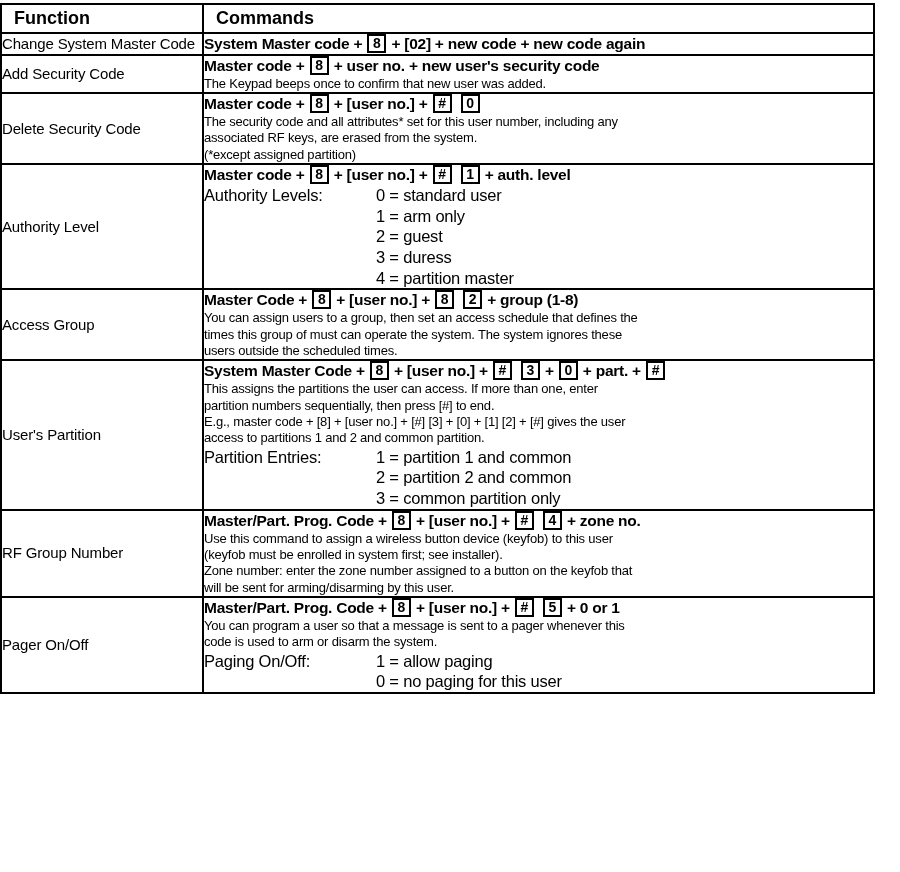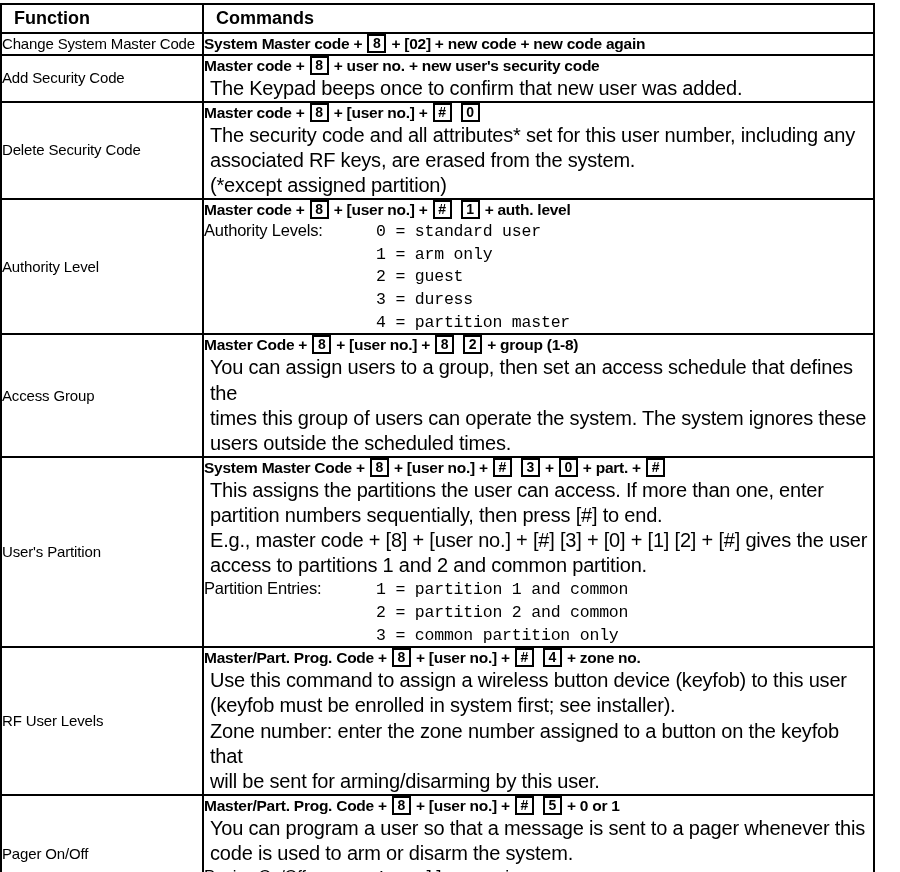--- a/index.html
+++ b/index.html
@@ -62,23 +62,22 @@
   .syn {
     font-weight: bold;
     font-size: 15.5px;
     letter-spacing: -0.25px;
     white-space: nowrap;
     display: block;
     margin-bottom: 0px;
   }
   .desc {
     display: block;
-    font-size: 20px;
+    font-size: 13px;
     letter-spacing: -0.2px;
-    margin-left: 6px;
   }
   
   .key {
     display: inline-block;
     border: 2px solid #000;
     font-weight: bold;
     font-size: 14px;
     line-height: 13px;
     padding: 1px 3px 1px 3px;
     margin: 0 1px;
@@ -89,21 +88,21 @@
   }
   .sp { display: inline-block; width: 7px; }
 
   
   .deflist { display: block; }
   .defrow { display: block; white-space: nowrap; }
   .deflabel {
     display: inline-block;
     width: 172px;
   }
-  .defval { display: inline-block; font-family: Liberation Mono, monospace; }
+  .defval { display: inline-block; }
   .defrow.cont .deflabel { visibility: hidden; }
 </style>
 </head>
 <body>
 
 <div class="page">
   <table class="cmd-table">
     <colgroup>
       <col class="c-func">
       <col class="c-cmd">
@@ -148,41 +147,41 @@
               <span class="defrow cont"><span class="deflabel">Authority Levels:</span><span class="defval">3 = duress</span></span>
               <span class="defrow cont"><span class="deflabel">Authority Levels:</span><span class="defval">4 = partition master</span></span>
             </span>
           </td>
         </tr>
         <tr>
           <td class="fn-cell">Access Group</td>
           <td class="cmd-cell">
             <span class="syn">Master Code + <span class="key">8</span> + [user no.] + <span class="key">8</span><span class="sp"></span><span class="key">2</span> + group (1-8)</span>
             <span class="desc">You can assign users to a group, then set an access schedule that defines the</span>
-            <span class="desc">times this group of users can operate the system. The system ignores these</span>
+            <span class="desc">times this group of must can operate the system. The system ignores these</span>
             <span class="desc">users outside the scheduled times.</span>
           </td>
         </tr>
         <tr>
           <td class="fn-cell">User's Partition</td>
           <td class="cmd-cell">
             <span class="syn">System Master Code + <span class="key">8</span> + [user no.] + <span class="key">#</span><span class="sp"></span><span class="key">3</span> + <span class="key">0</span> + part. + <span class="key">#</span></span>
             <span class="desc">This assigns the partitions the user can access. If more than one, enter</span>
             <span class="desc">partition numbers sequentially, then press [#] to end.</span>
             <span class="desc">E.g., master code + [8] + [user no.] + [#] [3] + [0] + [1] [2] + [#] gives the user</span>
             <span class="desc">access to partitions 1 and 2 and common partition.</span>
             <span class="deflist">
               <span class="defrow"><span class="deflabel">Partition Entries:</span><span class="defval">1 = partition 1 and common</span></span>
               <span class="defrow cont"><span class="deflabel">Partition Entries:</span><span class="defval">2 = partition 2 and common</span></span>
               <span class="defrow cont"><span class="deflabel">Partition Entries:</span><span class="defval">3 = common partition only</span></span>
             </span>
           </td>
         </tr>
         <tr>
-          <td class="fn-cell">RF User Levels</td>
+          <td class="fn-cell">RF Group Number</td>
           <td class="cmd-cell">
             <span class="syn">Master/Part. Prog. Code + <span class="key">8</span> + [user no.] + <span class="key">#</span><span class="sp"></span><span class="key">4</span> + zone no.</span>
             <span class="desc">Use this command to assign a wireless button device (keyfob) to this user</span>
             <span class="desc">(keyfob must be enrolled in system first; see installer).</span>
             <span class="desc">Zone number: enter the zone number assigned to a button on the keyfob that</span>
             <span class="desc">will be sent for arming/disarming by this user.</span>
           </td>
         </tr>
         <tr>
           <td class="fn-cell">Pager On/Off</td>

